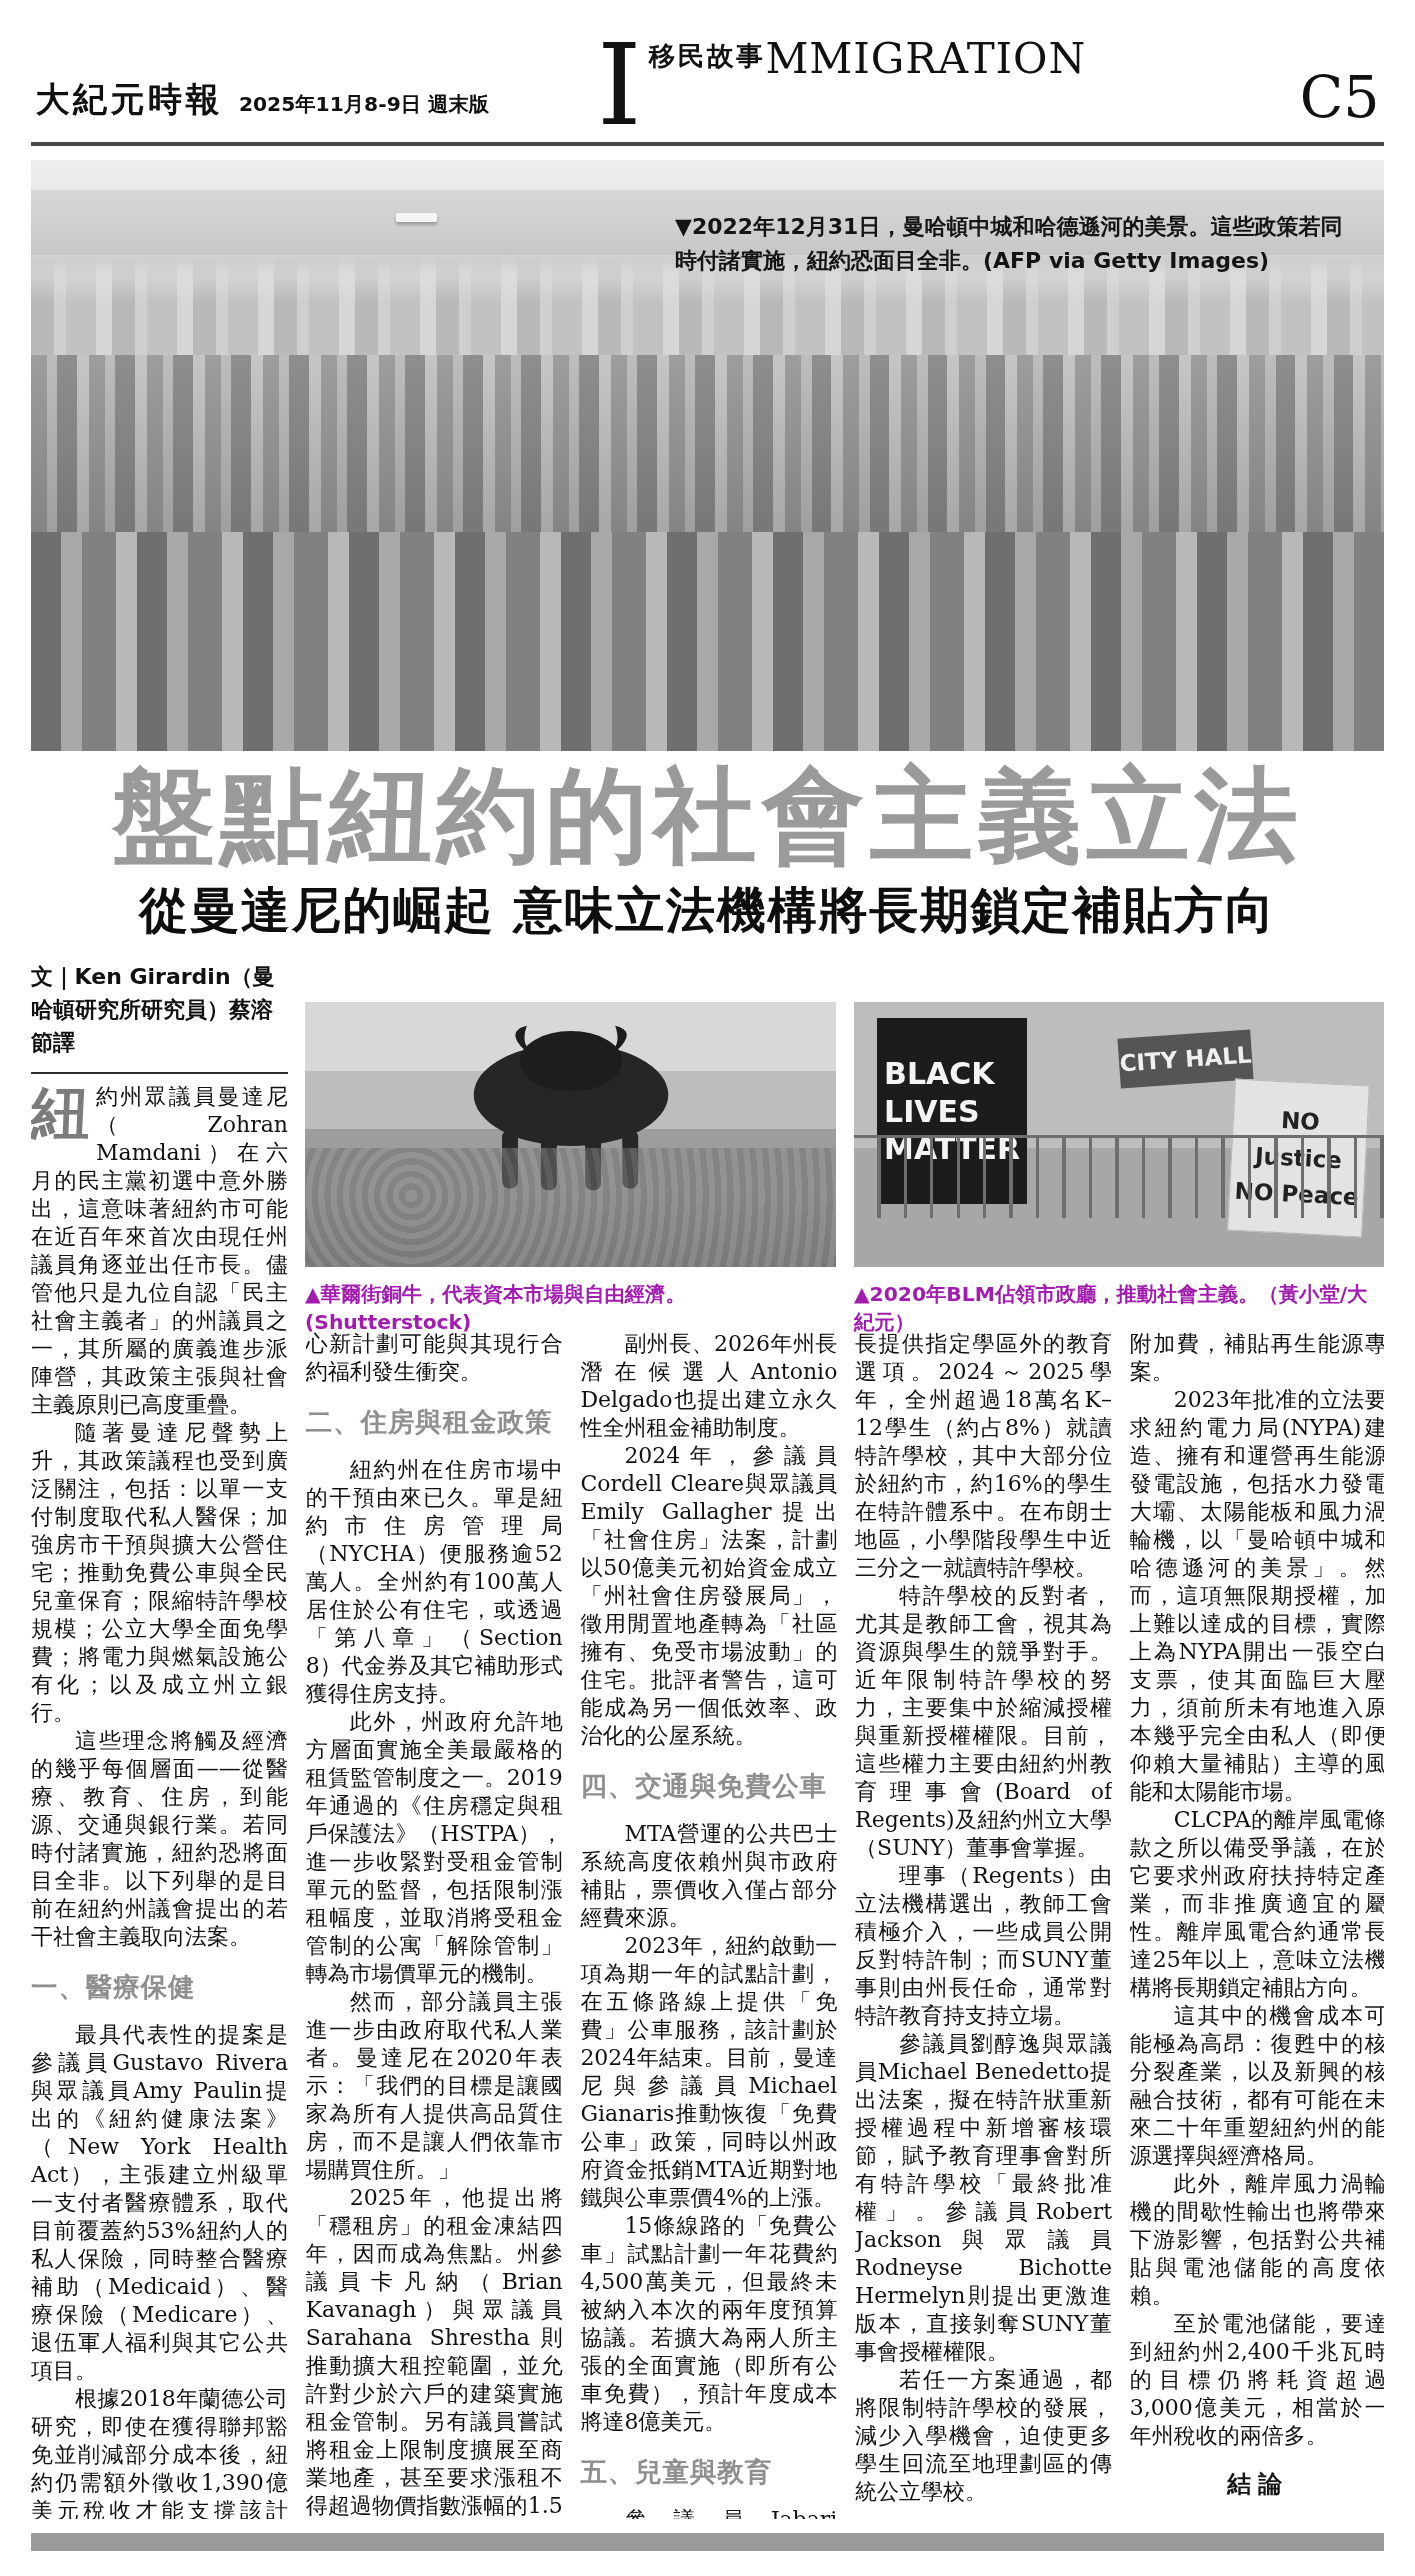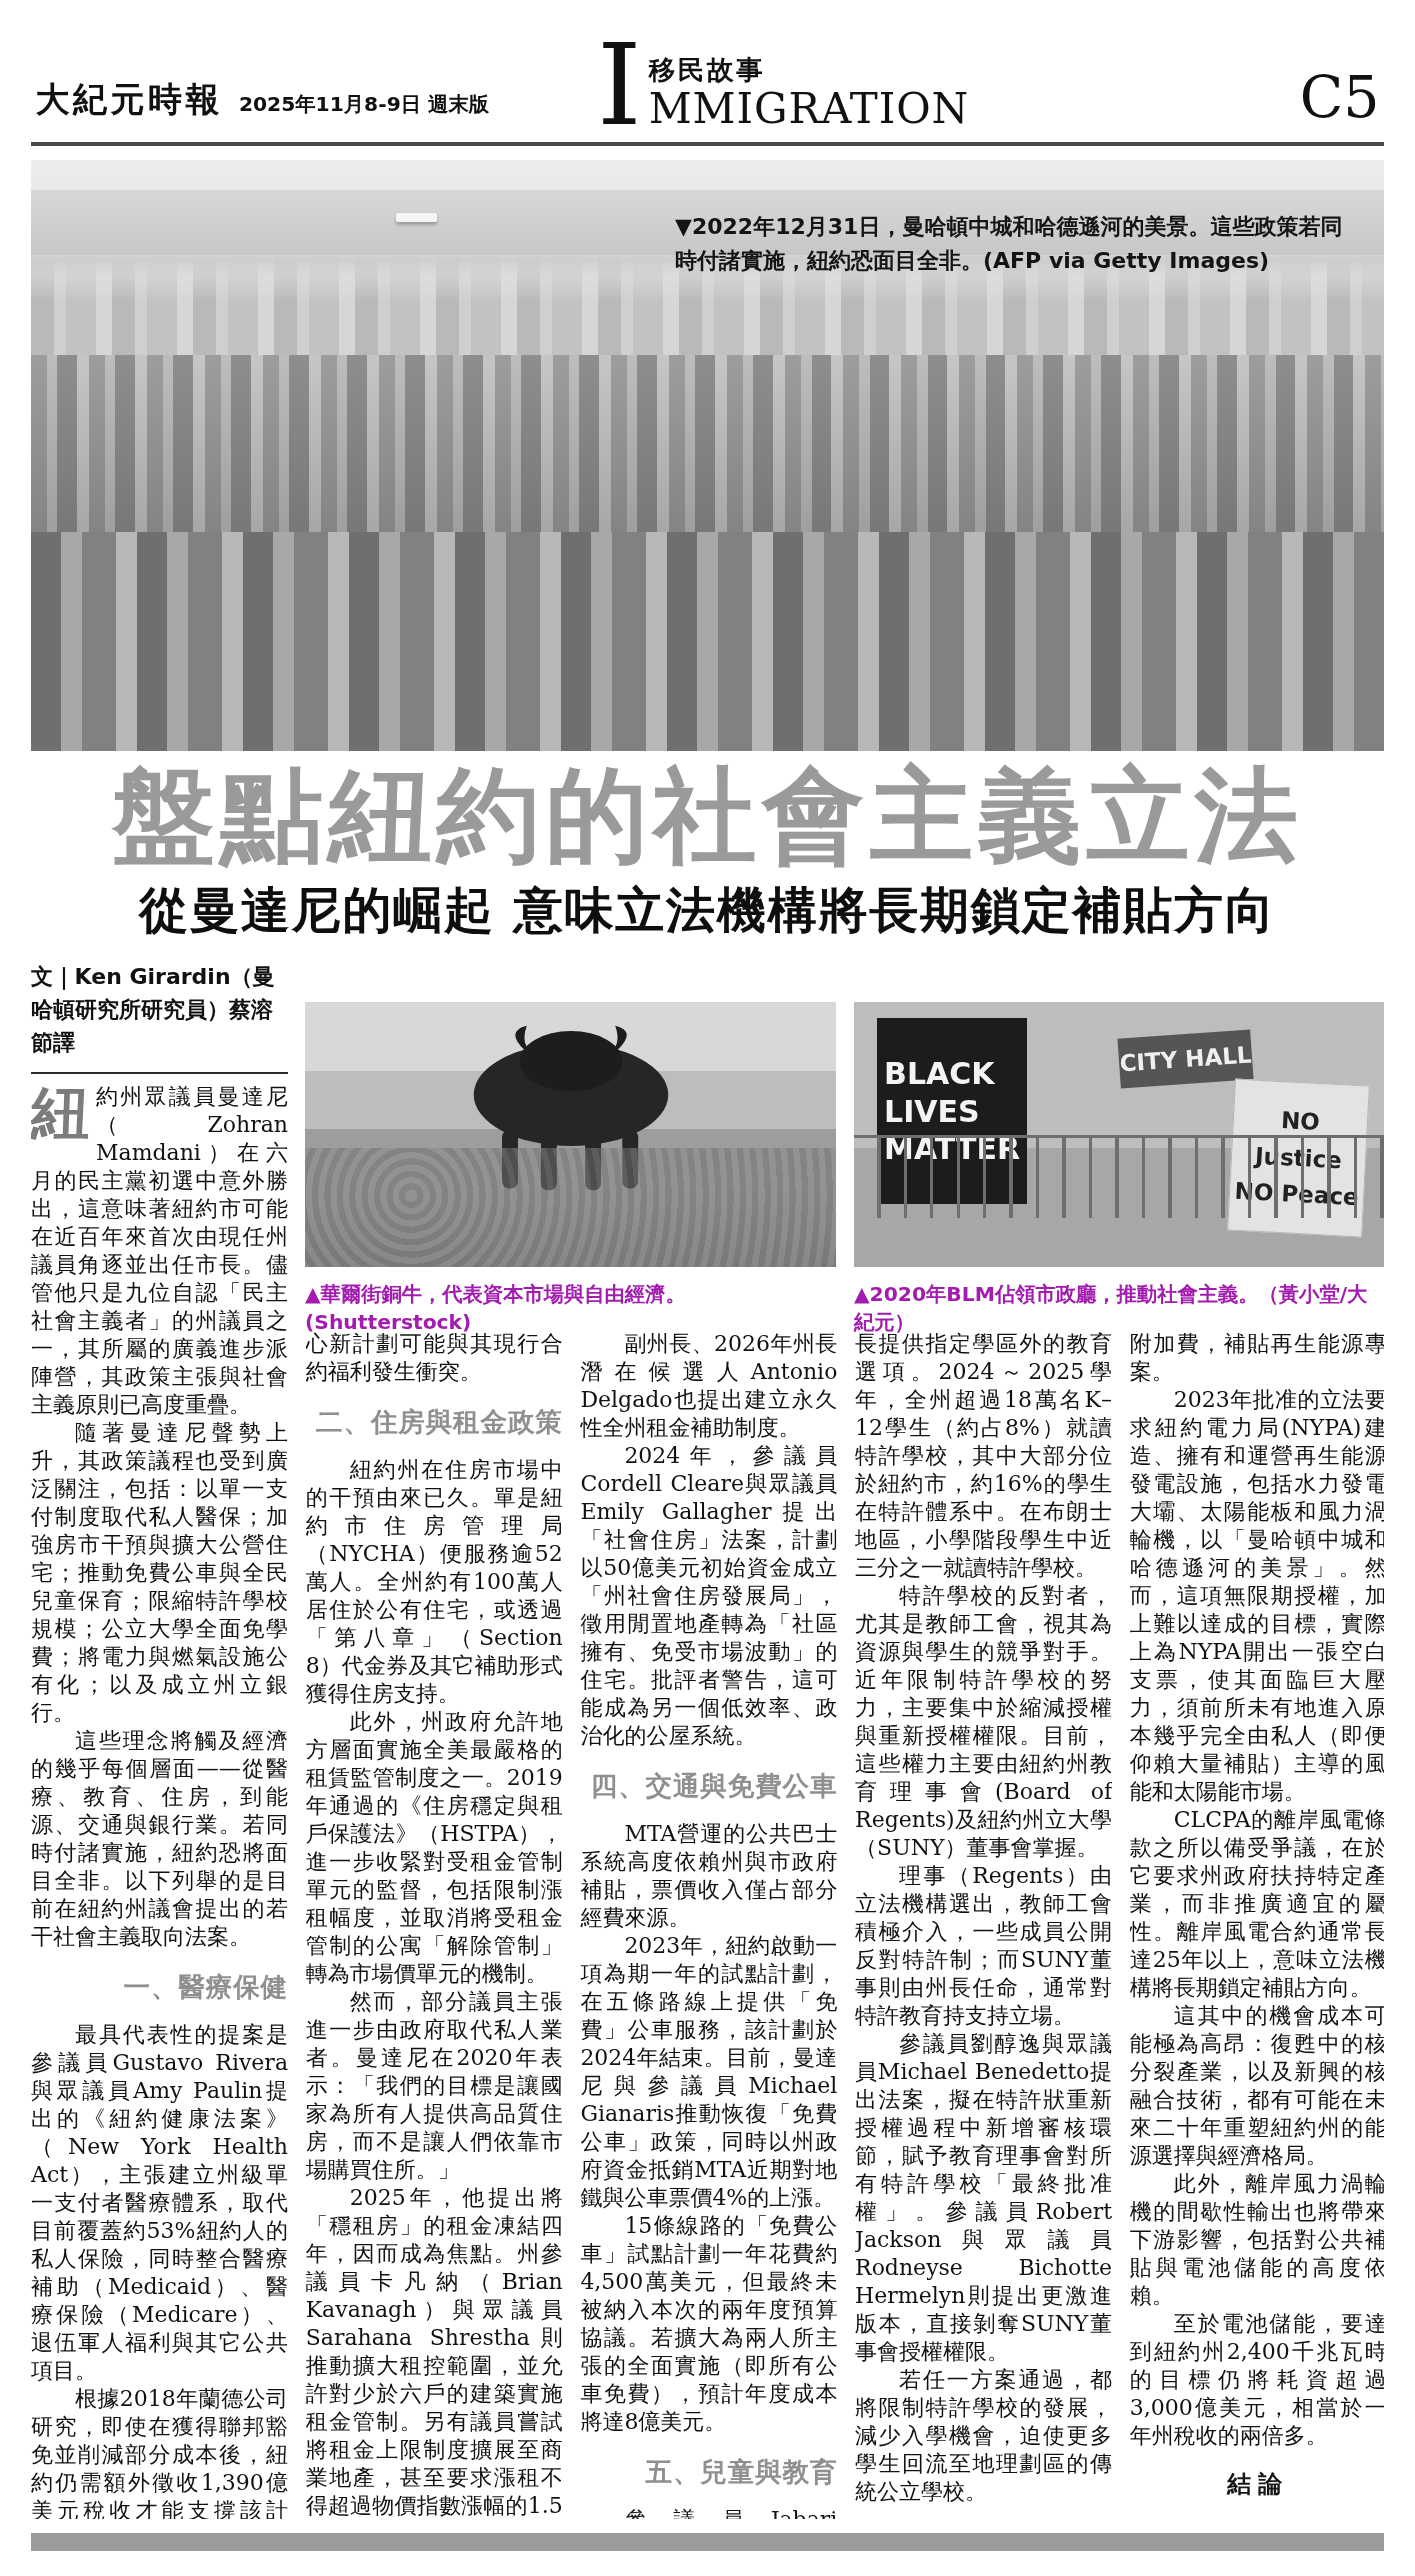--- a/index.html
+++ b/index.html
@@ -5,21 +5,21 @@
   html,body{margin:0;padding:0;background:#fff;}
   .page{position:relative;width:1415px;height:2576px;background:#ffffff;overflow:hidden;
         font-family:"DejaVu Serif","Liberation Serif",serif;color:#111;}
   
   .masthead{position:relative;height:142px;margin:0 31px;}
   .mast-left{position:absolute;left:4.4px;bottom:19.5px;display:flex;align-items:baseline;gap:16px;}
   .paper-name{font-family:"DejaVu Serif","Liberation Serif",serif;font-weight:bold;font-size:34px;letter-spacing:3.5px;}
   .issue-date{font-family:"DejaVu Sans","Liberation Sans",sans-serif;font-weight:bold;font-size:20.3px;}
   .mast-center{position:absolute;left:566px;bottom:12.4px;display:flex;align-items:flex-end;}
   .section-initial{font-size:113px;line-height:.78;font-weight:normal;}
-  .section-stack{margin-left:7px;display:flex;flex-direction:column;justify-content:flex-end;height:92px;}
+  .section-stack{margin-left:7px;display:flex;flex-direction:row;justify-content:center;height:92px;}
   .section-cn{font-family:"DejaVu Sans","Liberation Sans",sans-serif;font-weight:bold;font-size:26.5px;letter-spacing:2.7px;}
   .section-en{font-size:42px;letter-spacing:0.9px;line-height:1;}
   .mast-right{position:absolute;right:4.4px;bottom:12.4px;font-size:57px;}
   .header-rule{height:4.4px;background:#4a4a4a;margin:0 31px;}
   
   .hero{position:relative;margin:14px 31px 0 31px;height:591px;overflow:hidden;
     background:linear-gradient(180deg,#ededed 0%,#e6e6e6 10%,#d6d6d6 15%,#cfcfcf 17%,#e2e2e2 20%,#e8e8e8 28%,#dcdcdc 32%,#cccccc 100%);}
   .hero .river{position:absolute;left:0;right:0;top:30px;height:65px;background:linear-gradient(180deg,#d2d2d2,#c4c4c4);opacity:.8;}
   .hero .ship{position:absolute;left:27%;top:53px;width:41px;height:8.8px;background:#f5f5f5;border-radius:1.8px;box-shadow:0 2.7px 3.5px #9a9a9a;}
   .hero .skyline-far{position:absolute;left:0;right:0;top:96px;height:133px;
@@ -41,21 +41,21 @@
   
   .article{position:relative;margin:16px 31px 0 31px;height:1559px;display:flex;gap:17.7px;overflow:hidden;}
   .col{width:257px;flex:0 0 257px;overflow:hidden;}
   .col.padded{padding-top:370px;box-sizing:border-box;}
   .byline{font-family:"DejaVu Sans","Liberation Sans",sans-serif;font-weight:bold;font-size:22px;line-height:1.5;
     border-bottom:2.7px solid #2d2d2d;padding-bottom:12.4px;margin-bottom:9px;}
   .body-p{margin:0;font-size:22px;line-height:28px;text-align:justify;text-indent:2em;}
   .body-p.noindent{text-indent:0;}
   .dropcap{float:left;font-size:58px;line-height:.95;font-weight:bold;color:#7c7c7c;padding:3.5px 7px 0 0;}
   .sec-head{font-family:"DejaVu Sans","Liberation Sans",sans-serif;font-weight:bold;font-size:26.5px;color:#8f8f8f;
-    text-align:right;margin:17.7px 0 16px 0;letter-spacing:0.9px;}
+    text-align:left;margin:17.7px 0 16px 0;letter-spacing:0.9px;}
   .sub-head{font-family:"DejaVu Sans","Liberation Sans",sans-serif;font-weight:bold;font-size:24px;color:#161616;
     text-align:center;margin:17.7px 0 12.4px 0;letter-spacing:7px;}
   
   .photo{position:absolute;top:42px;width:531px;margin:0;}
   .photo-bull{left:274px;}
   .photo-blm{left:823px;}
   .photo-img{position:relative;height:265px;overflow:hidden;}
   .photo-bull .photo-img{background:linear-gradient(180deg,#d8d8d8 0 26%,#bdbdbd 26% 48%,#9d9d9d 48% 72%,#858585 100%),
     repeating-linear-gradient(90deg,rgba(0,0,0,.08) 0 14px,rgba(255,255,255,.08) 14px 28px);}
   .cobbles{position:absolute;left:0;right:0;top:55%;bottom:0;

